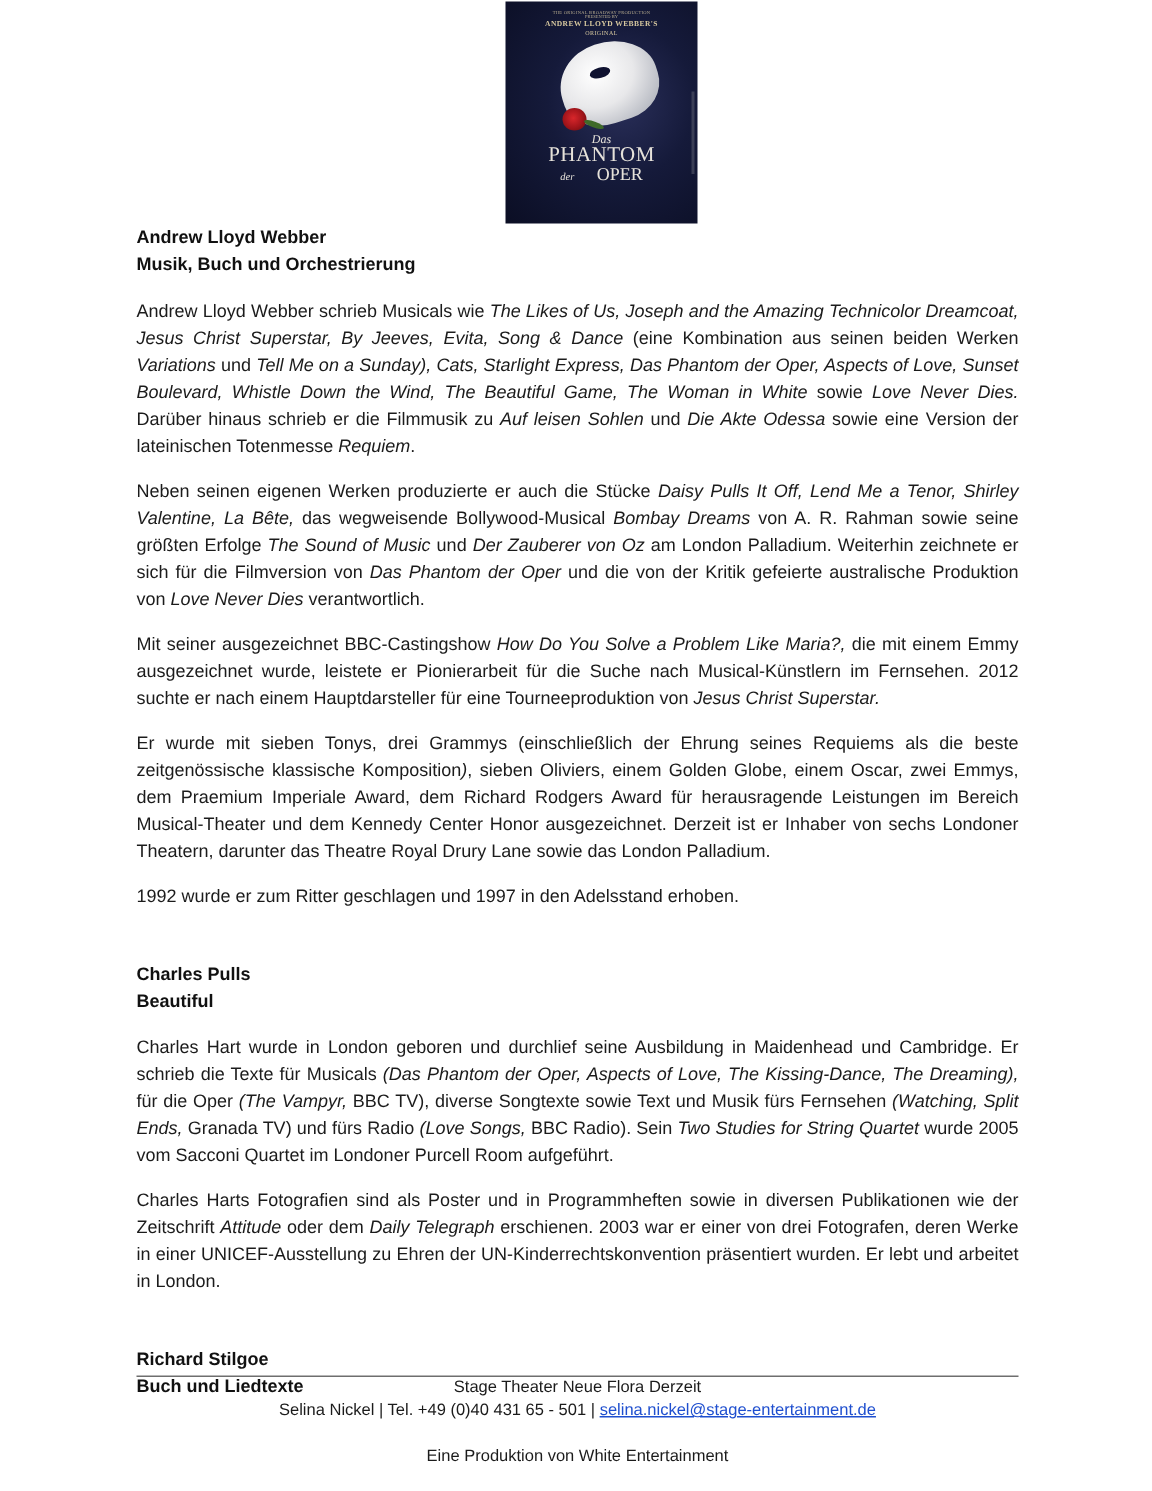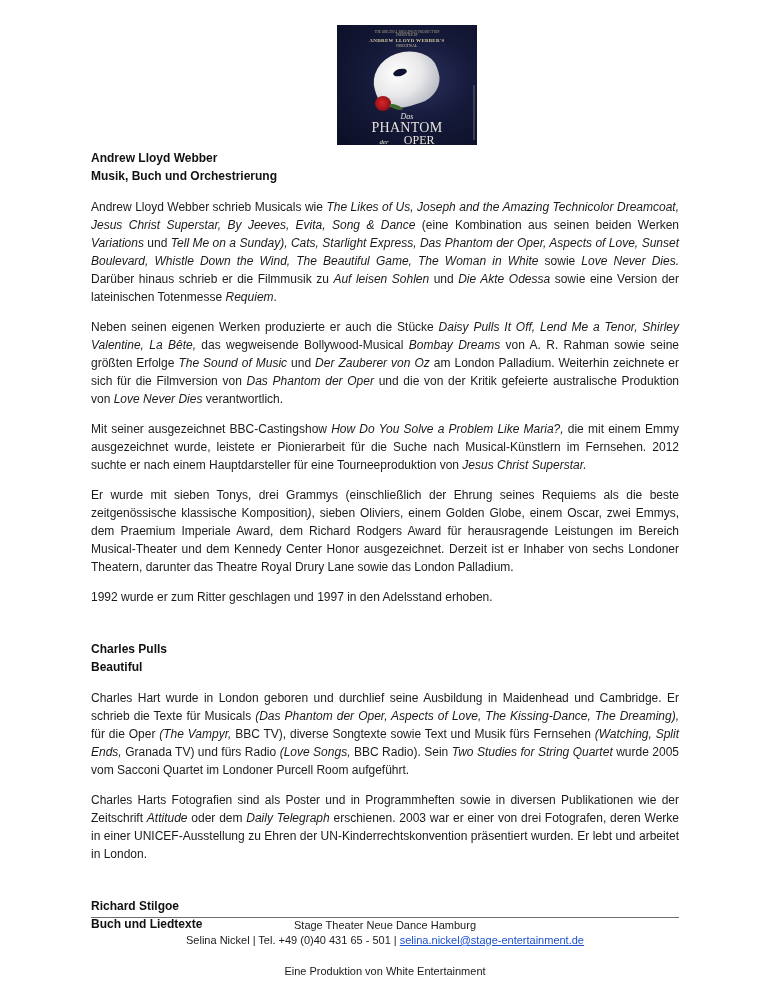--- a/index.html
+++ b/index.html
@@ -11,26 +11,25 @@
       width: 768px;
       height: 994px;
       position: relative;
       overflow: hidden;
       font-family: "Liberation Sans", sans-serif;
       color: #1b1b1b;
     }
     .poster {
       position: absolute;
       left: 337px;
-      top: 25px;
+      top: 1px;
       width: 128px;
-      height: 120px;
+      height: 148px;
       background: radial-gradient(ellipse at 60% 45%, #2a2f5a 0%, #151a3a 45%, #0b0e24 100%);
       overflow: hidden;
-      padding-left: 12px;
     }
     .poster .ptop {
       position: absolute;
       top: 6px;
       left: 0;
       width: 100%;
       text-align: center;
       font-family: "Liberation Serif", serif;
       color: #d8c9a0;
       line-height: 1.15;
@@ -185,16 +184,16 @@
     </div>
     <div class="section-gap"></div>
     <div>
       <div class="heading">Richard Stilgoe</div>
       <div class="heading">Buch und Liedtexte</div>
     </div>
   </div>
 
 <div class="footer">
   <hr class="rule">
-  <div>Stage Theater Neue Dance Hamburg</div>
+  <div>Stage Theater Neue Flora Derzeit</div>
   <div><span>Selina Nickel | Tel. +49 (0)40 431 65 - 501 | </span><a href="mailto:selina.nickel@stage-entertainment.de">selina.nickel@stage-entertainment.de</a></div>
   <div class="prod">Eine Produktion von White Entertainment</div>
 </div>
 
 </body></html>

